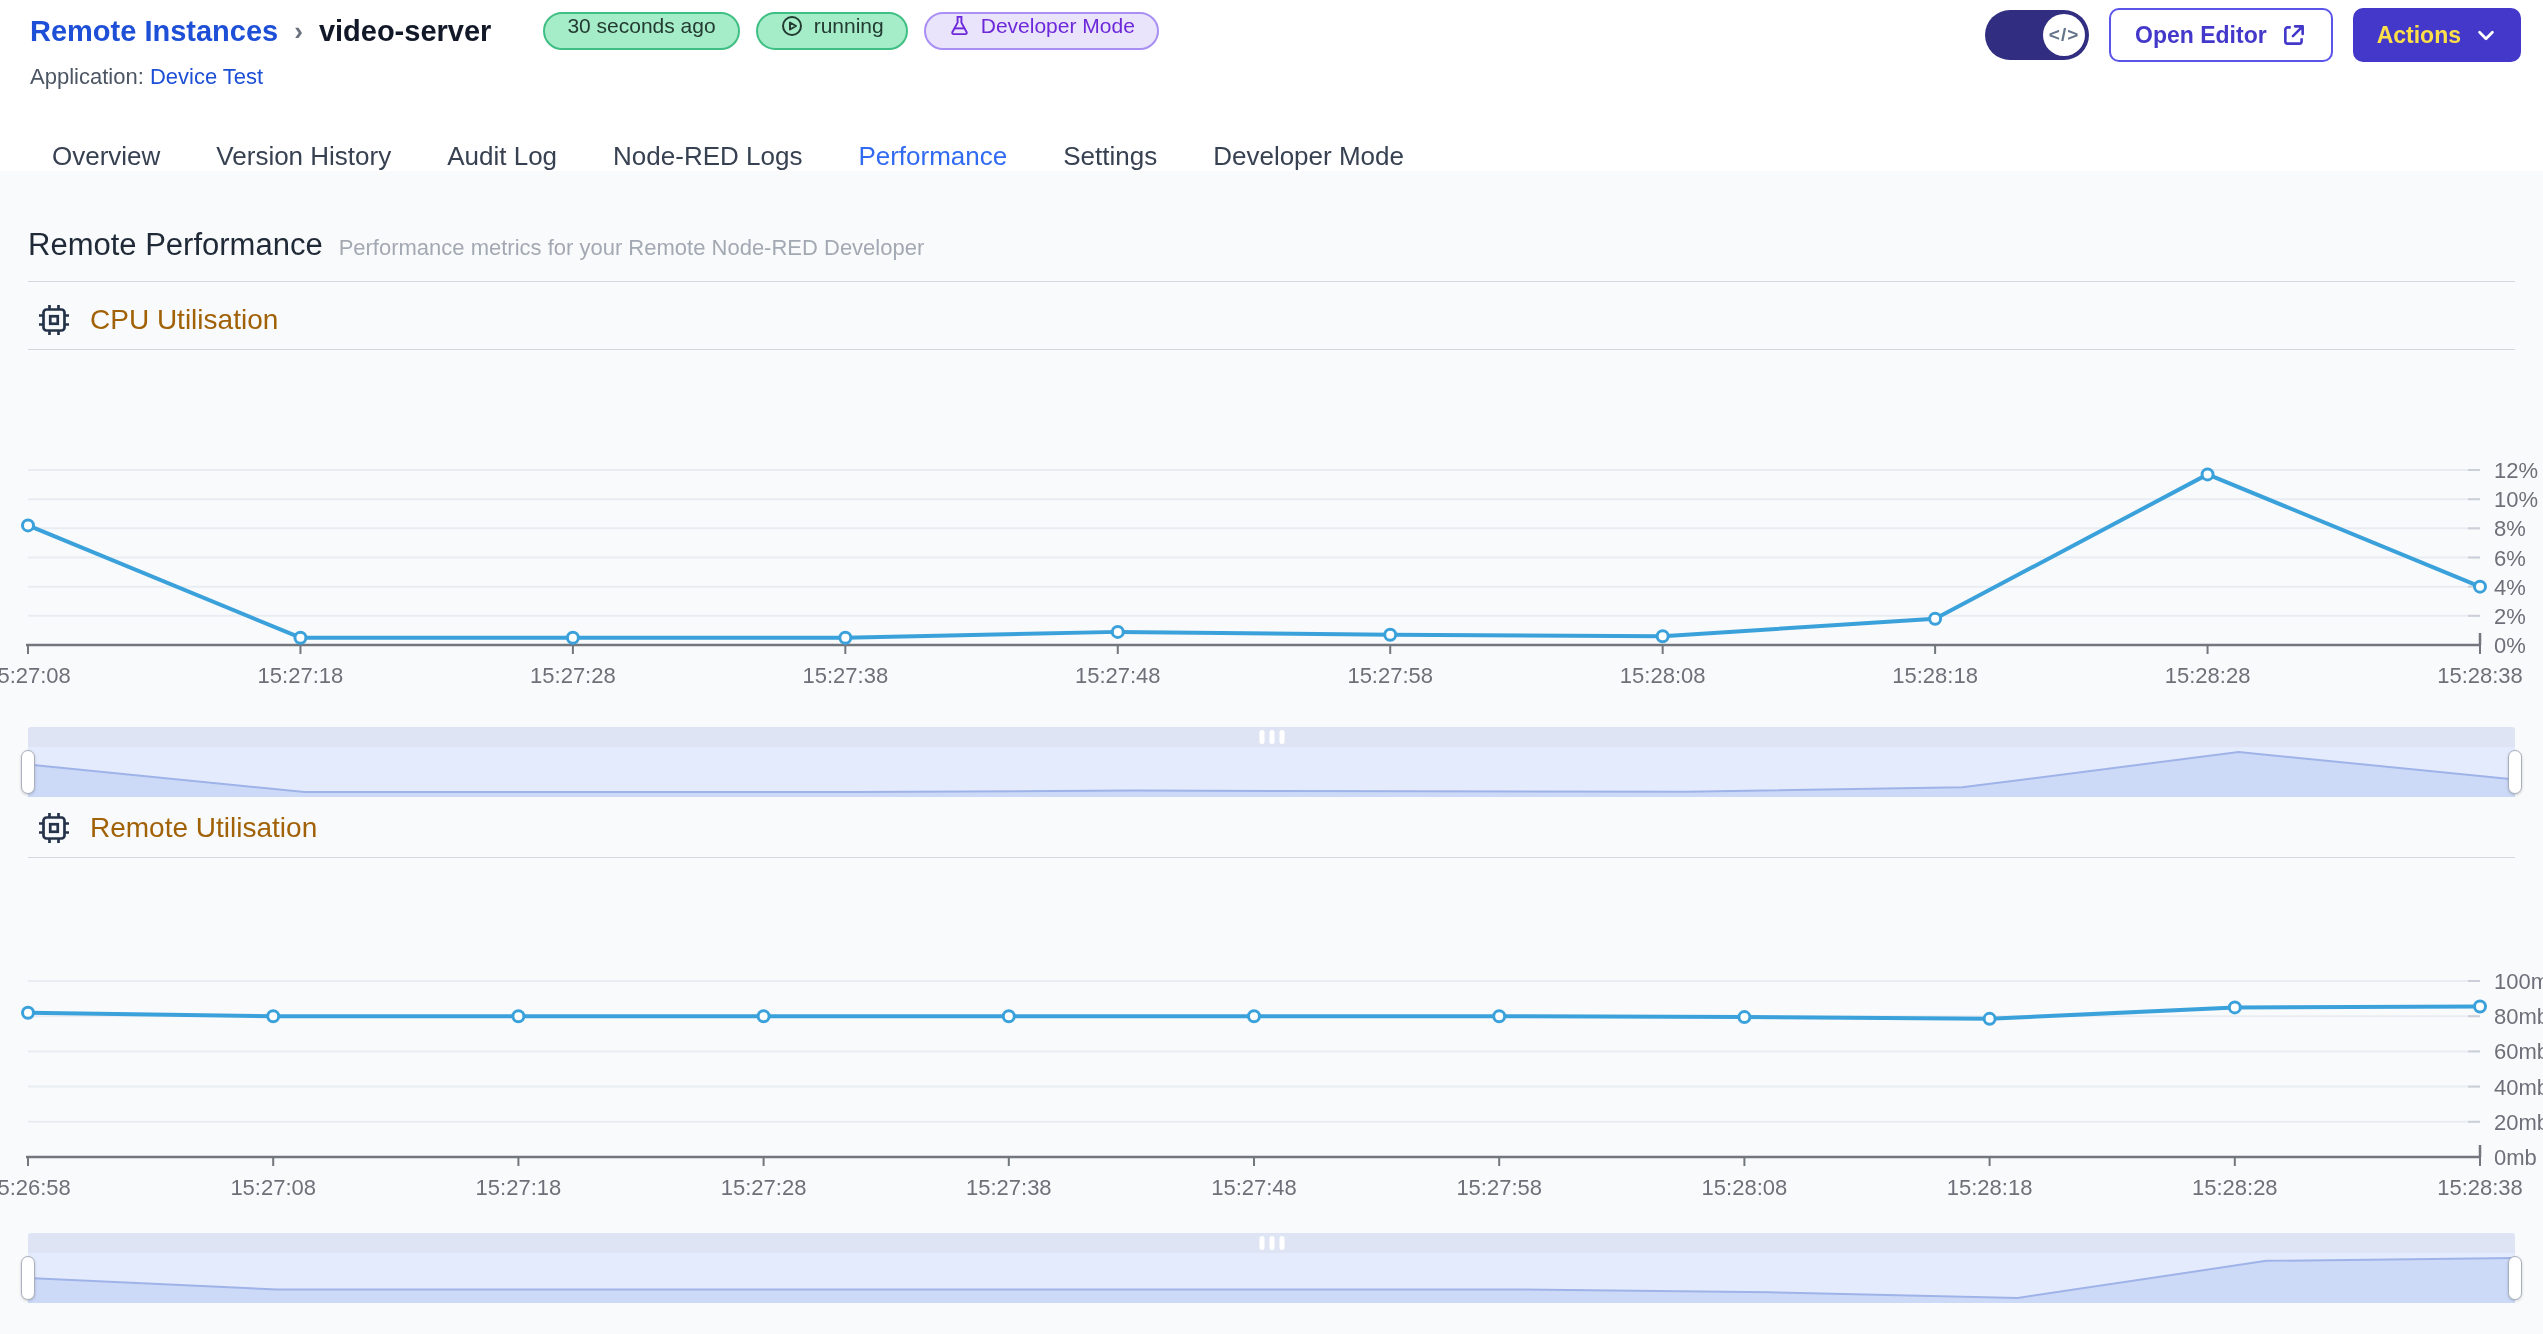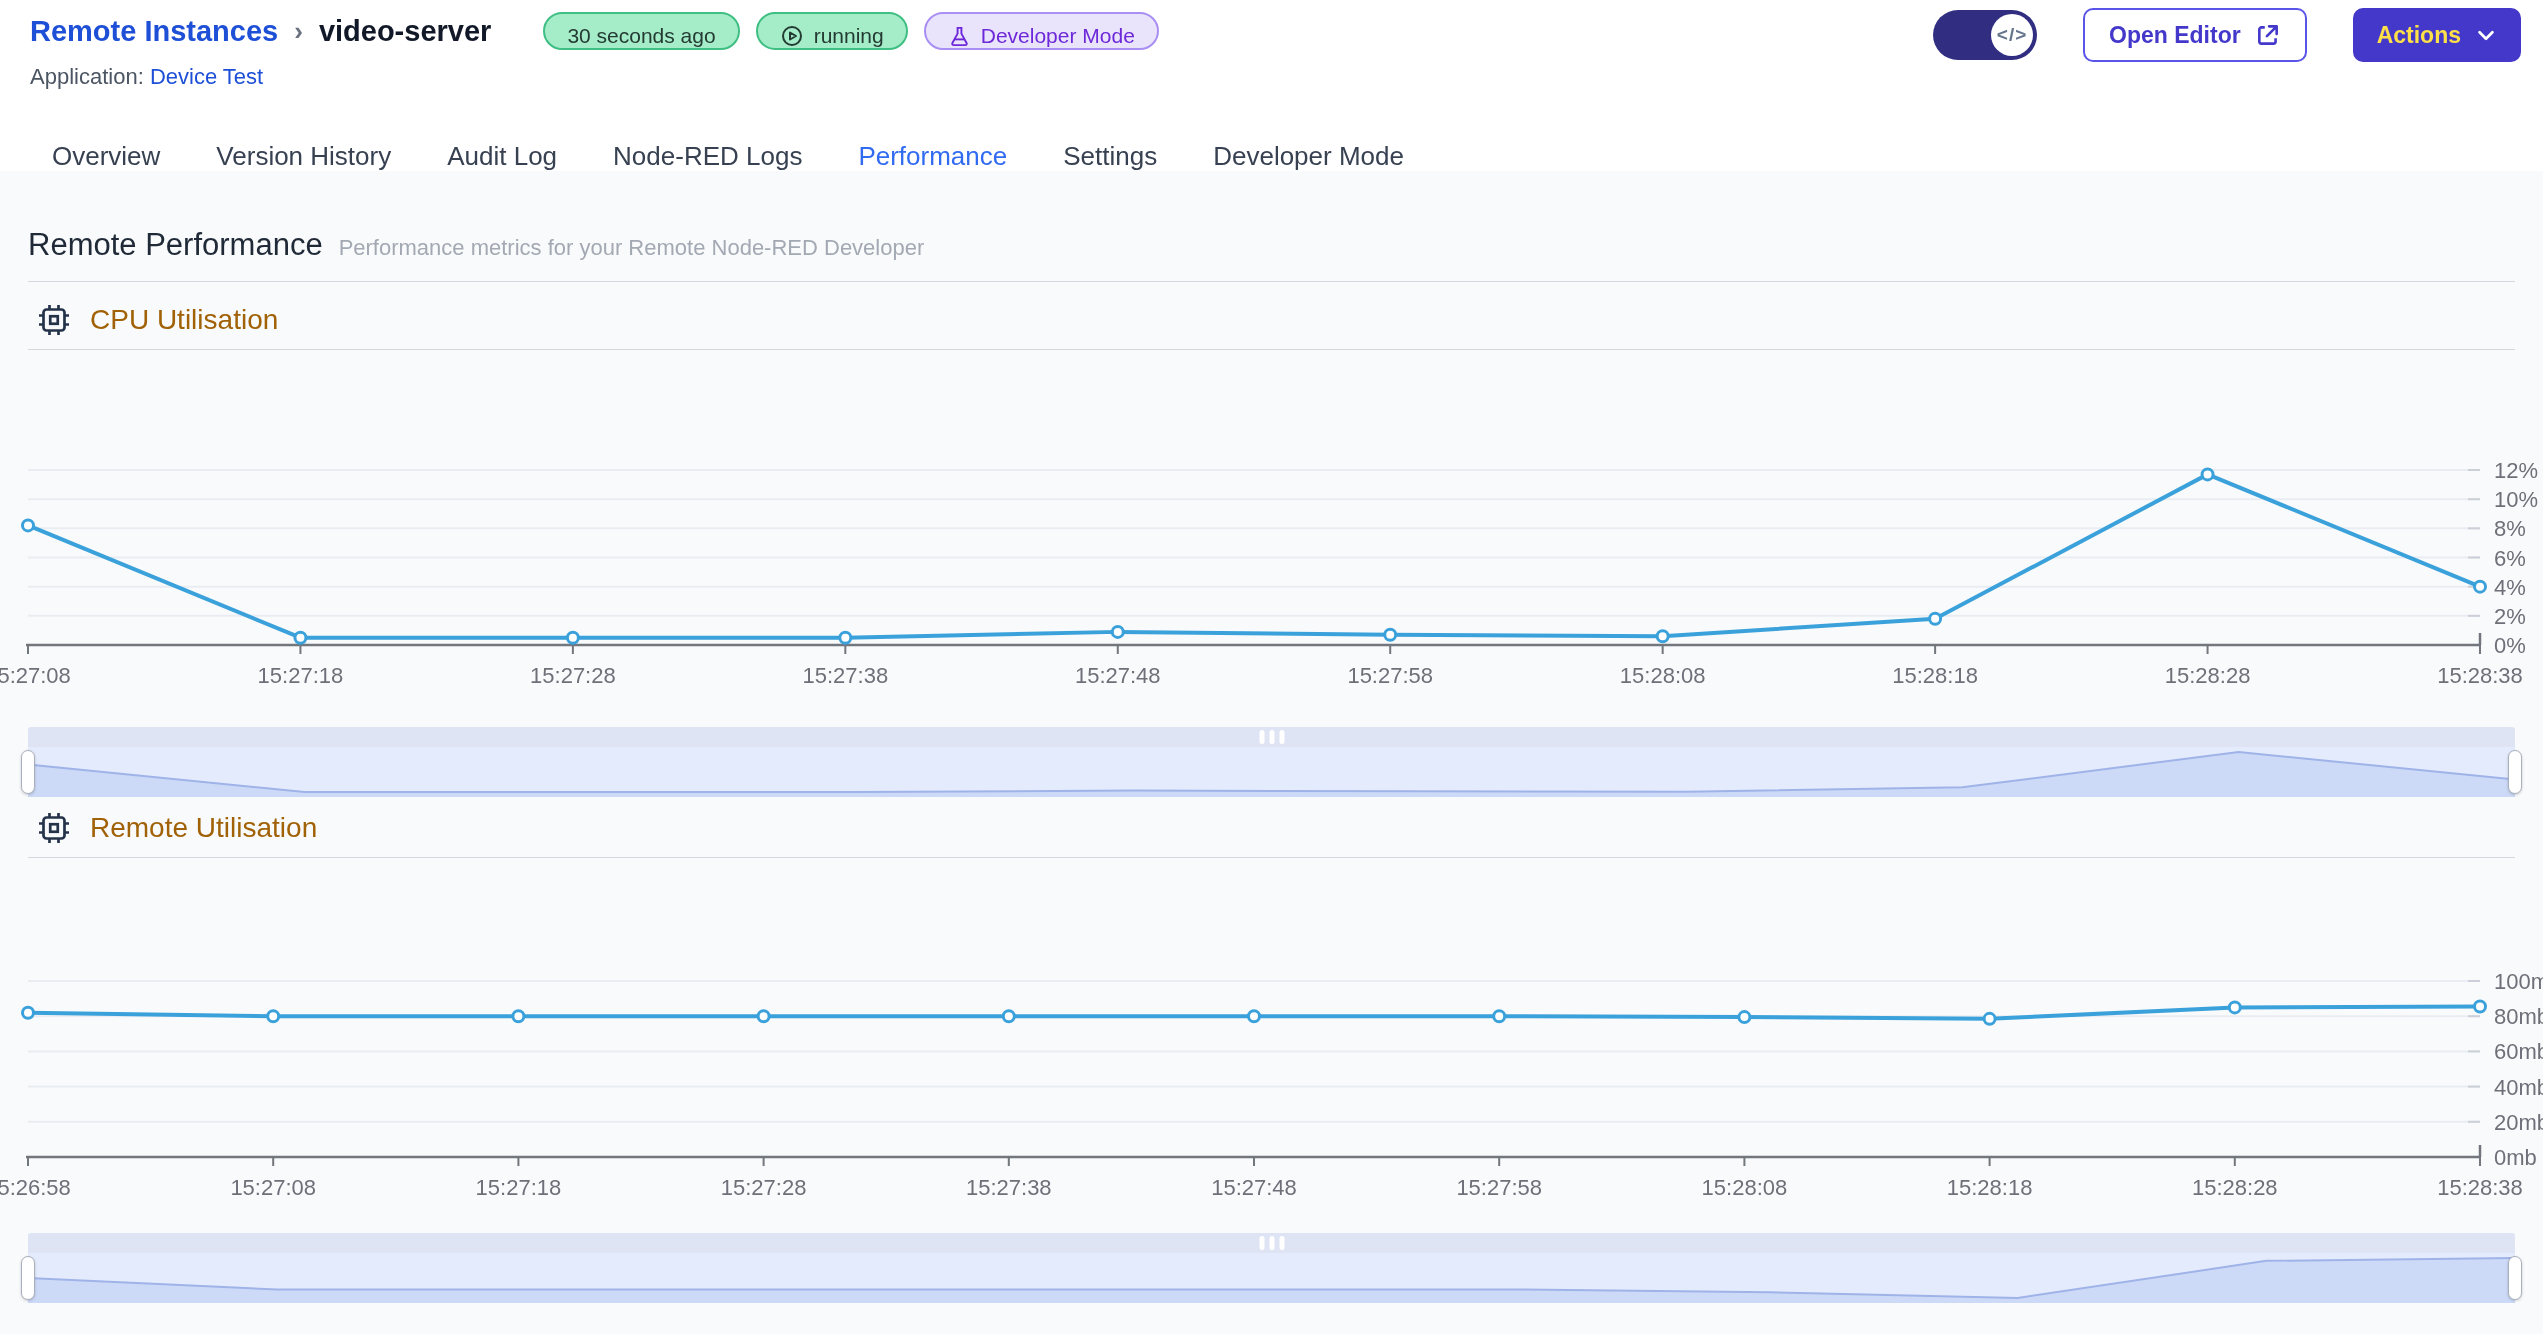--- a/index.html
+++ b/index.html
@@ -11,31 +11,31 @@
   a { text-decoration:none; cursor:pointer; }
 
   
   .hrow { position:absolute; top:12px; left:30px; display:flex; align-items:center; }
   .breadcrumb { font-size:29px; font-weight:bold; display:flex; align-items:center; }
   .breadcrumb .root { color:#1D4FD7; }
   .breadcrumb .sep { color:#6B7280; margin:0 16px; font-weight:600; font-size:26px; }
   .breadcrumb .current { color:#111827; }
   .badges { display:flex; gap:16px; margin-left:52px; align-items:center; }
   .badge { height:38px; padding:0 22px; border-radius:22px; font-size:21px;
-           display:inline-flex; align-items:flex-end; gap:10px; white-space:nowrap; }
+           display:inline-flex; align-items:flex-start; gap:10px; white-space:nowrap; }
   .badge.green  { background:#A5ECC8; border:2px solid #3FBF83; color:#233B32; }
   .badge.purple { background:#E9E4FB; border:2px solid #A98FF3; color:#6D28D9; }
 
   .header-actions { position:absolute; top:8px; right:22px; display:flex; align-items:center; gap:20px; }
   .toggle { width:104px; height:50px; border-radius:25px; background:#312E81; position:relative; cursor:pointer; }
   .knob { position:absolute; right:4px; top:4px; width:42px; height:42px; border-radius:50%;
           background:#fff; display:flex; align-items:center; justify-content:center;
           color:#64748B; font-weight:bold; font-size:19px; letter-spacing:1px; }
   .btn { height:54px; border-radius:10px; font-size:23px; font-weight:bold;
-         display:inline-flex; align-items:center; gap:14px; padding:0 24px; cursor:pointer;margin-left:26px; }
+         display:inline-flex; align-items:center; gap:14px; padding:0 24px; cursor:pointer; }
   .btn.outline { background:#fff; border:2px solid #5A54E8; color:#4338CA; }
   .btn.solid   { background:#4338CA; color:#fde047; border:none; }
 
   .approw { position:absolute; top:64px; left:30px; font-size:22px; color:#4B5563; }
   .approw a { color:#1D4FD7; }
 
   
   .tabs { position:absolute; top:130px; left:0; right:0; height:53px;
           display:flex; gap:56px; padding-left:52px; border-bottom:1px solid #EEF0F3; background:#fff; }
   .tab { font-size:26px; color:#374151; position:relative; display:flex; align-items:center; cursor:pointer; }

